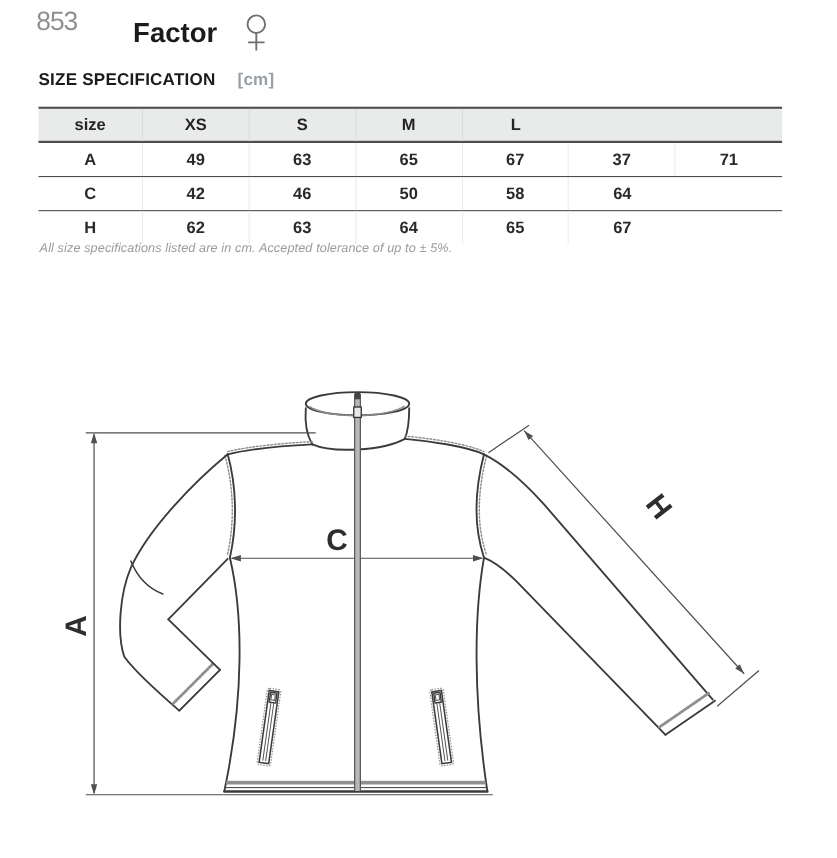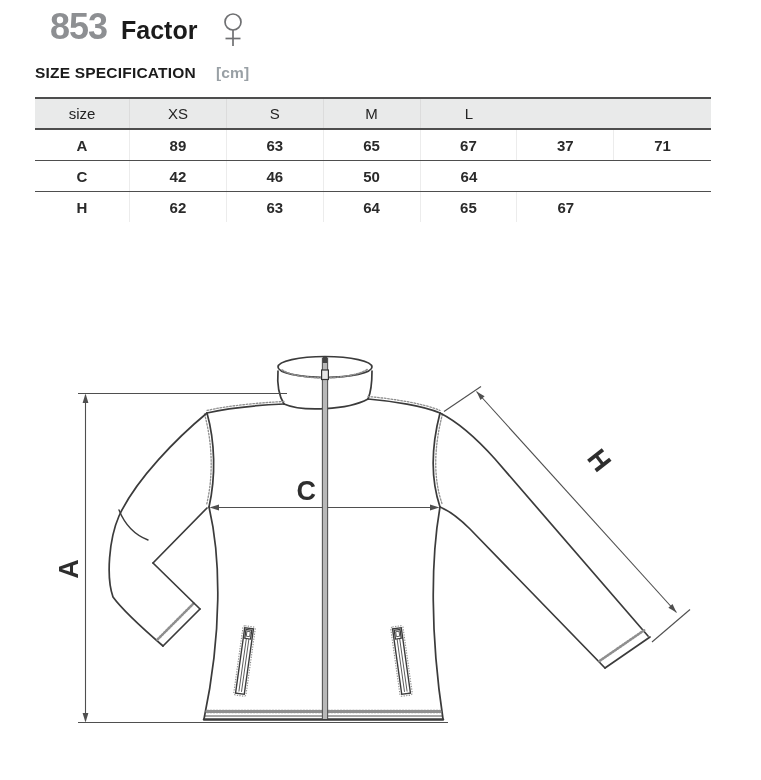--- a/index.html
+++ b/index.html
@@ -1,37 +1,37 @@
 <!DOCTYPE html>
 <html><head>
 <meta charset="utf-8">
 <style>
   html,body{margin:0;padding:0;background:#fff;}
   #page{position:relative;width:761px;height:780px;background:#ffffff;overflow:hidden;
         font-family:"Liberation Sans", sans-serif;}
   
-  .prod-code{position:absolute;left:33px;top:6px;font-size:36px;font-weight:700;
-             color:#8d8f92;letter-spacing:-1px;margin-left:17px;}
+  .prod-code{position:absolute;left:33px;top:6px;font-size:24px;font-weight:400;
+             color:#8d8f92;letter-spacing:-1px;}
   .prod-name{position:absolute;left:121px;top:16px;font-size:25px;font-weight:800;color:#1b1b1b;}
   .gender{position:absolute;left:221px;top:10px;}
   .section-title{position:absolute;left:35px;top:64px;font-size:15.5px;font-weight:800;
                  color:#1b1b1b;letter-spacing:.2px;}
   .section-unit{color:#99a0a5;font-weight:600;margin-left:20px;}
   
   .spec-table{position:absolute;left:35px;top:97px;width:676px;
               border-top:2.5px solid #4e4e4e;}
   .trow{display:grid;grid-template-columns:95px repeat(6,1fr);align-items:stretch;}
   .thead{background:#e9eaea;border-bottom:2.5px solid #4e4e4e;}
   .trow .cell{height:29px;display:flex;align-items:center;justify-content:center;
               font-size:15px;color:#242424;border-right:1px solid #dcdcdc;}
   .trow .cell:last-child{border-right:none;}
   .tbody{border-bottom:1.5px solid #4e4e4e;}
   .tbody:last-of-type{border-bottom:none;}
   .tbody .cell{height:30px;font-weight:600;color:#2a2a2a;border-right:1px solid #ececec;}
-  .thead .cell{font-weight:400;}
+  .thead .cell{font-weight:700;}
   .cell.rowlabel{font-weight:800;}
   .note{position:absolute;left:36px;top:220px;font-size:11.5px;font-style:italic;
         color:#9b9b9b;letter-spacing:.1px;}
   
   .diagram{position:absolute;left:0;top:330px;}
   .dim-label{font-family:"Liberation Sans",sans-serif;font-size:27px;font-weight:600;fill:#2e2e2e;}
 </style>
 </head>
 <body>
 
@@ -52,44 +52,46 @@
   <div class="spec-table">
     <div class="trow thead">
       <div class="cell">size</div>
       <div class="cell">XS</div>
       <div class="cell">S</div>
       <div class="cell">M</div>
       <div class="cell">L</div>
     </div>
     <div class="trow tbody">
       <div class="cell rowlabel">A</div>
-      <div class="cell">89</div>
+      <div class="cell">49</div>
       <div class="cell">63</div>
       <div class="cell">65</div>
       <div class="cell">67</div>
       <div class="cell">37</div>
       <div class="cell">71</div>
     </div>
     <div class="trow tbody">
       <div class="cell rowlabel">C</div>
       <div class="cell">42</div>
       <div class="cell">46</div>
       <div class="cell">50</div>
+      <div class="cell">58</div>
       <div class="cell">64</div>
     </div>
     <div class="trow tbody">
       <div class="cell rowlabel">H</div>
       <div class="cell">62</div>
       <div class="cell">63</div>
       <div class="cell">64</div>
       <div class="cell">65</div>
       <div class="cell">67</div>
     </div>
   </div>
 
+  <div class="note">All size specifications listed are in cm. Accepted tolerance of up to ± 5%.</div>
 
   <svg class="diagram" width="761" height="450" viewBox="0 330 761 450">
 
     <g fill="none" stroke="#3b3b3b" stroke-width="1.7" stroke-linecap="round" stroke-linejoin="round">
 
       <g>
         <ellipse cx="325" cy="367" rx="47" ry="10.5"></ellipse>
         <path d="M278,371 C277,384 279,396 284,404"></path>
         <path d="M372,371 C372,383 371,392 368,399"></path>
         <path d="M284,404 C302,412 348,410 368,399"></path>

